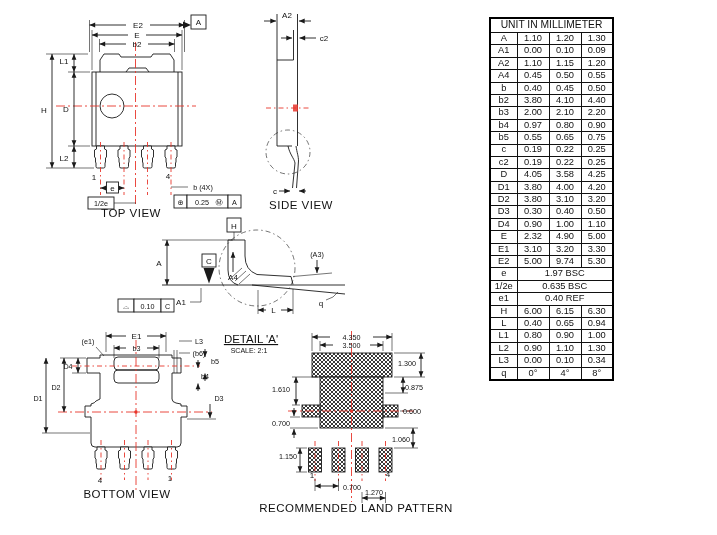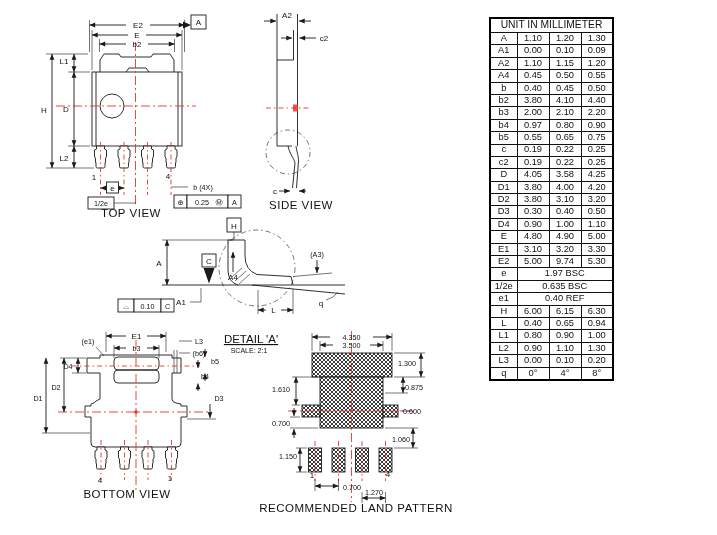--- a/index.html
+++ b/index.html
@@ -441,21 +441,21 @@
           <td>0.50</td>
         </tr>
         <tr>
           <td>D4</td>
           <td>0.90</td>
           <td>1.00</td>
           <td>1.10</td>
         </tr>
         <tr>
           <td>E</td>
-          <td>4.80</td>
+          <td>2.32</td>
           <td>4.90</td>
           <td>5.00</td>
         </tr>
         <tr>
           <td>E1</td>
           <td>3.10</td>
           <td>3.20</td>
           <td>3.30</td>
         </tr>
         <tr>
@@ -497,21 +497,21 @@
         <tr>
           <td>L2</td>
           <td>0.90</td>
           <td>1.10</td>
           <td>1.30</td>
         </tr>
         <tr>
           <td>L3</td>
           <td>0.00</td>
           <td>0.10</td>
-          <td>0.20</td>
+          <td>0.34</td>
         </tr>
         <tr>
           <td>q</td>
           <td>0°</td>
           <td>4°</td>
           <td>8°</td>
         </tr>
       </tbody>
 </table>
 

